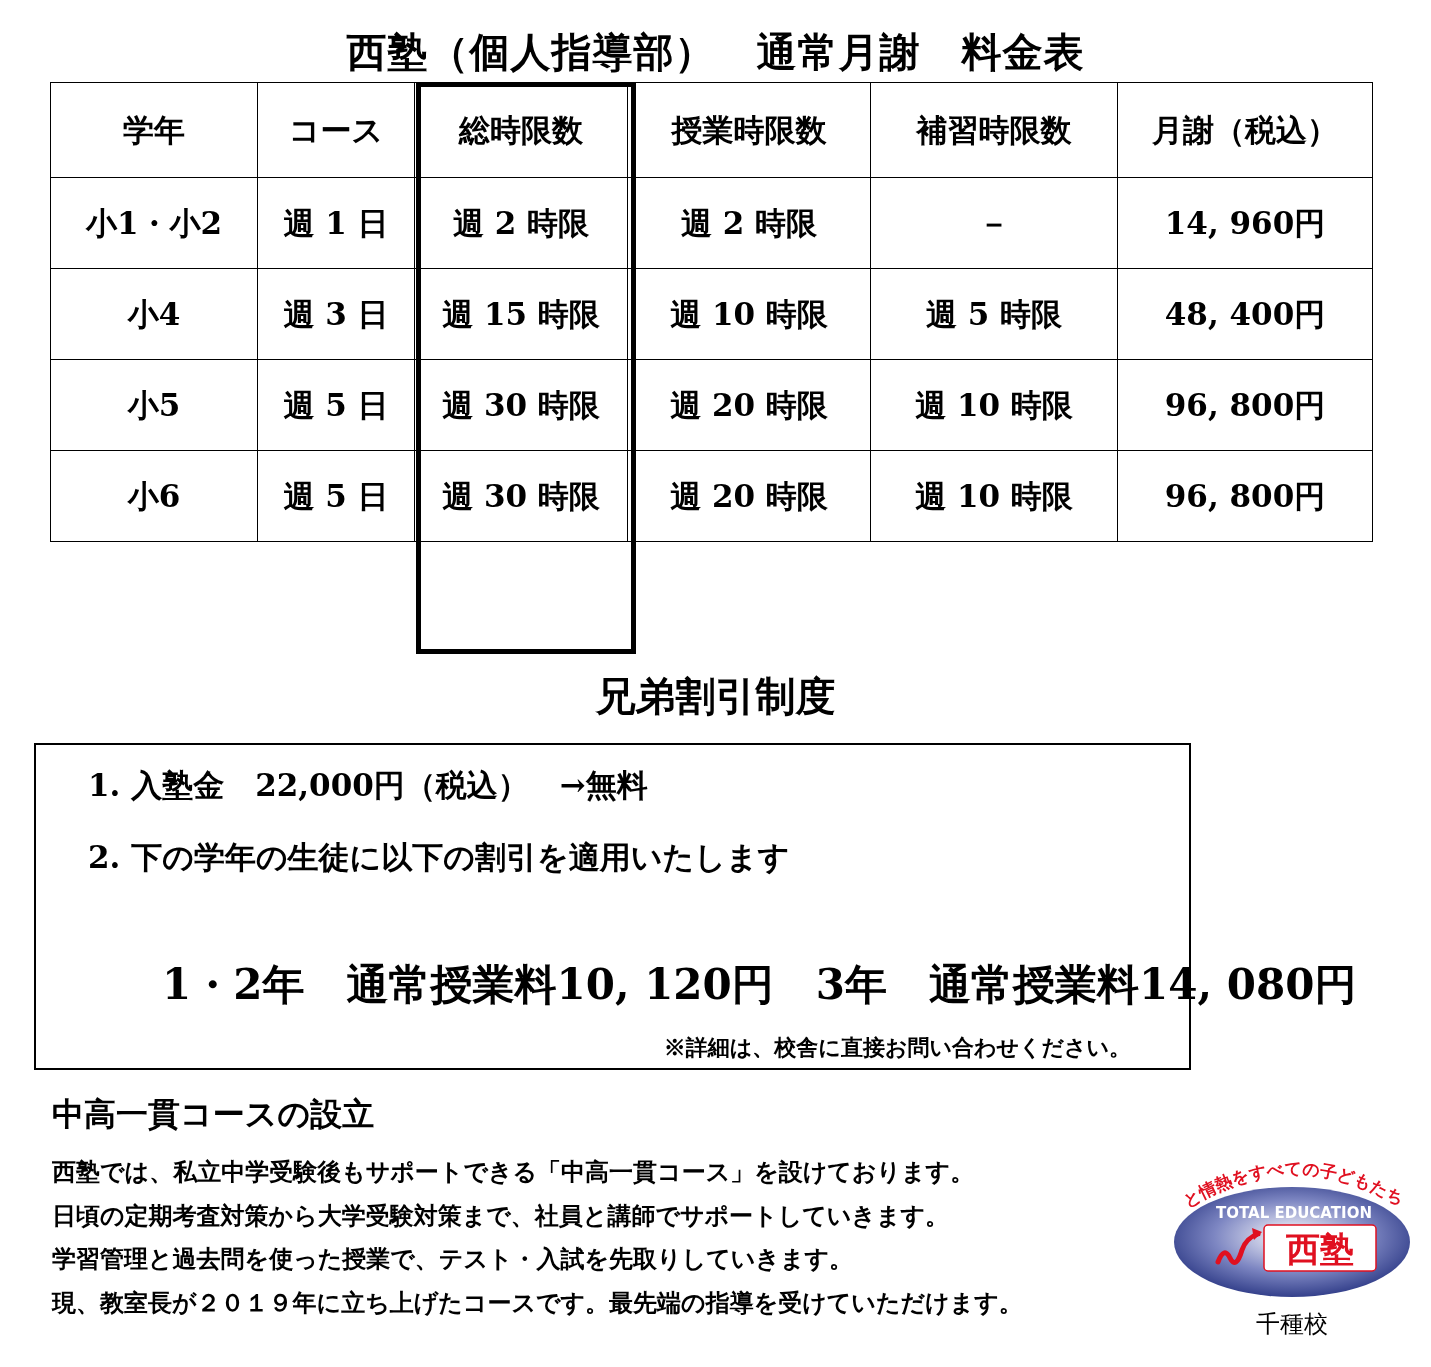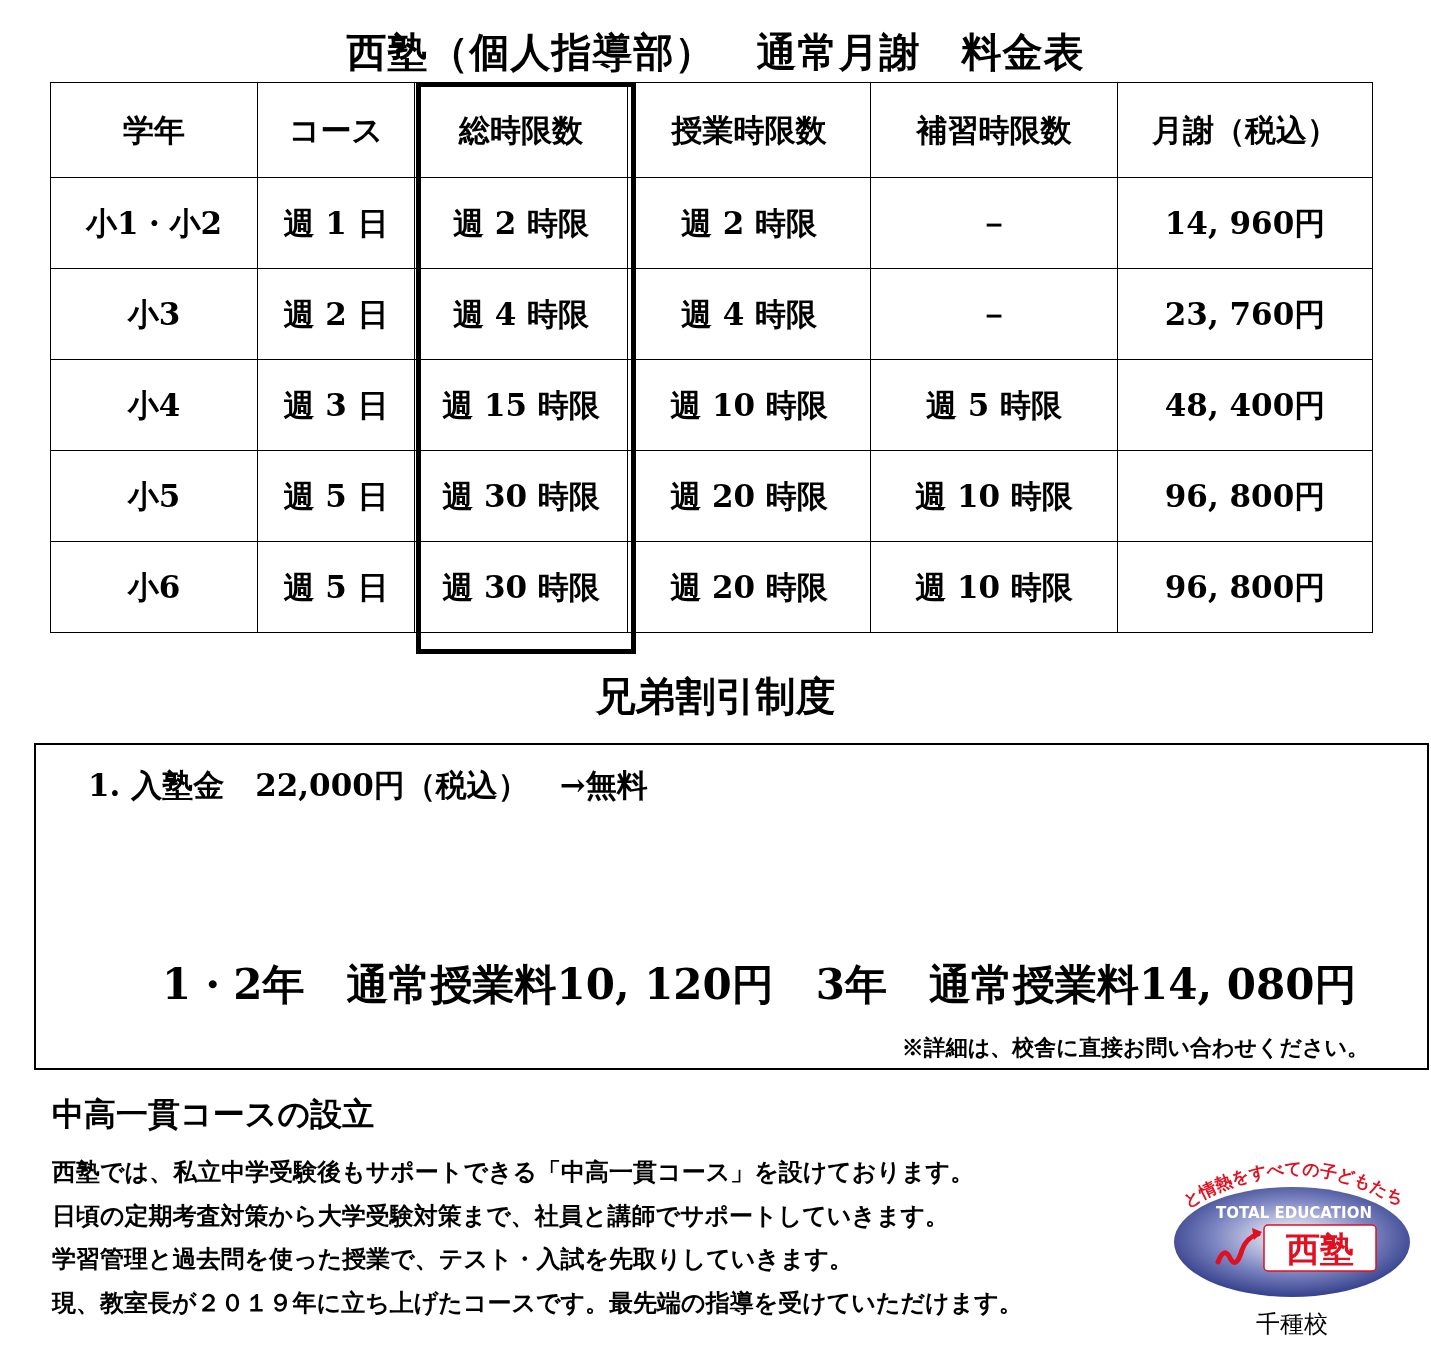--- a/index.html
+++ b/index.html
@@ -23,21 +23,21 @@
     .c3 { width: 242px; } .c4 { width: 246px; } .c5 { width: 254px; }
     .hl-box {
       position: absolute; left: 416px; top: 82px; width: 210px; height: 562px;
       border: 5px solid #000; pointer-events: none;
     }
     .sub-title {
       position: absolute; left: 0; top: 668px; width: 1431px; text-align: center;
       font-size: 40px; font-weight: bold; line-height: 56px;
     }
     .discount-box {
-      position: absolute; left: 34px; top: 743px; width: 1395px; height: 327px;
+      position: absolute; left: 34px; top: 743px; width: 1157px; height: 327px;
       border: 2.5px solid #000; box-sizing: border-box;
     }
     .d-item { position: absolute; left: 52px; font-size: 31px; font-weight: bold; white-space: nowrap; }
     .d-item1 { top: 20px; }
     .d-item2 { top: 92px; }
     .d-big { position: absolute; font-size: 42px; font-weight: bold; white-space: nowrap; }
     .d-big1 { left: 0; width: 1349px; text-align: center; top: 150px; }
     .d-big2 { left: 126px; top: 212px; }
     .d-note {
       position: absolute; right: 58px; top: 288px; font-size: 22px; font-weight: bold;
@@ -75,28 +75,20 @@
   </tr>
   <tr>
     <td>小1・小2</td>
     <td>週 1 日</td>
     <td>週 2 時限</td>
     <td>週 2 時限</td>
     <td>－</td>
     <td>14, 960円</td>
   </tr>
   <tr>
-    <td>小3</td>
-    <td>週 2 日</td>
-    <td>週 4 時限</td>
-    <td>週 4 時限</td>
-    <td>－</td>
-    <td>23, 760円</td>
-  </tr>
-  <tr>
     <td>小4</td>
     <td>週 3 日</td>
     <td>週 15 時限</td>
     <td>週 10 時限</td>
     <td>週 5 時限</td>
     <td>48, 400円</td>
   </tr>
   <tr>
     <td>小5</td>
     <td>週 5 日</td>
@@ -114,20 +106,21 @@
     <td>96, 800円</td>
   </tr>
 </tbody>
   </table>
 <div class="hl-box"></div>
 
 <div class="sub-title">兄弟割引制度</div>
 
 <div class="discount-box">
   <div class="d-item d-item1">1. 入塾金　22,000円（税込）　→無料</div>
+  <div class="d-item d-item2">2. 下の学年の生徒に以下の割引を適用いたします</div>
   <div class="d-big d-big2">1・2年　通常授業料10, 120円　3年　通常授業料14, 080円</div>
   <div class="d-note">※詳細は、校舎に直接お問い合わせください。</div>
 </div>
 
 <div class="course-title">中高一貫コースの設立</div>
 <div class="course-lines">
   <div class="course-line">西塾では、私立中学受験後もサポートできる「中高一貫コース」を設けております。</div>
   <div class="course-line">日頃の定期考査対策から大学受験対策まで、社員と講師でサポートしていきます。</div>
   <div class="course-line">学習管理と過去問を使った授業で、テスト・入試を先取りしていきます。</div>
   <div class="course-line">現、教室長が２０１９年に立ち上げたコースです。最先端の指導を受けていただけます。</div>

